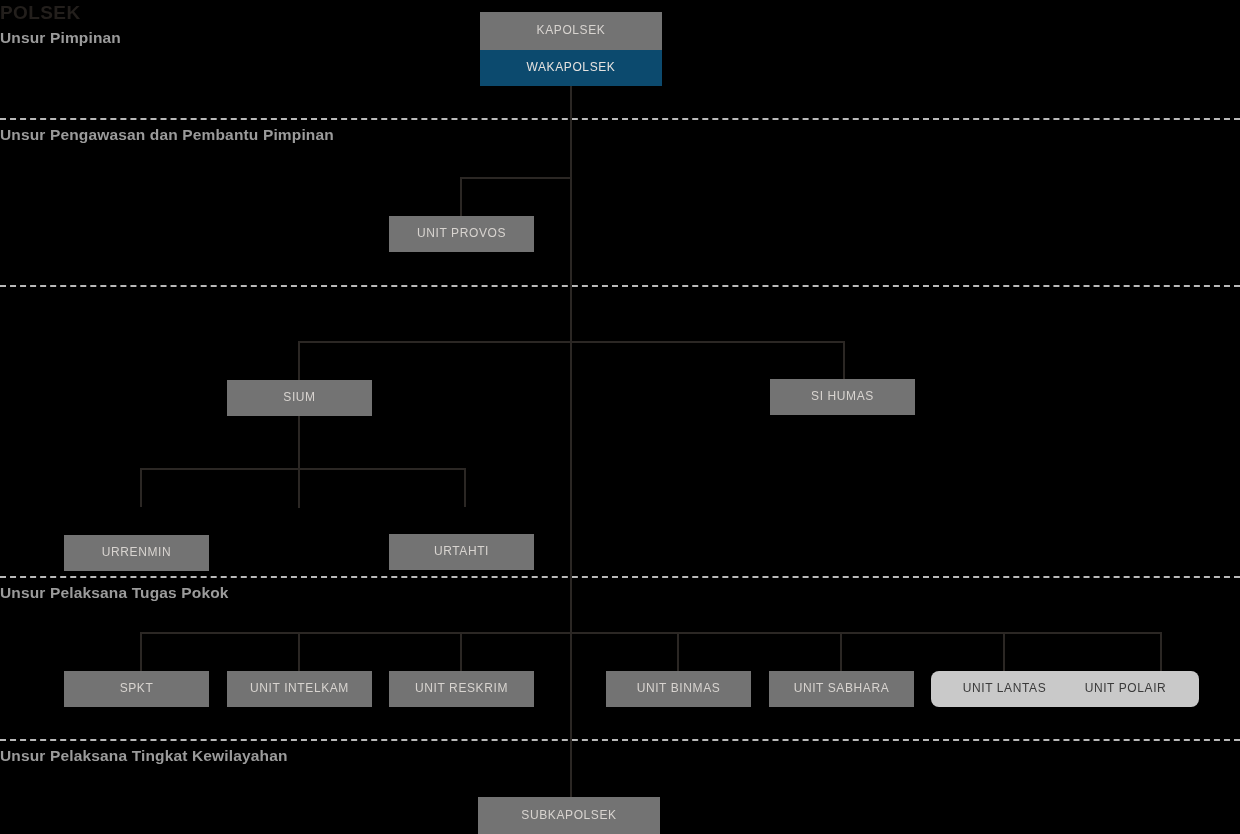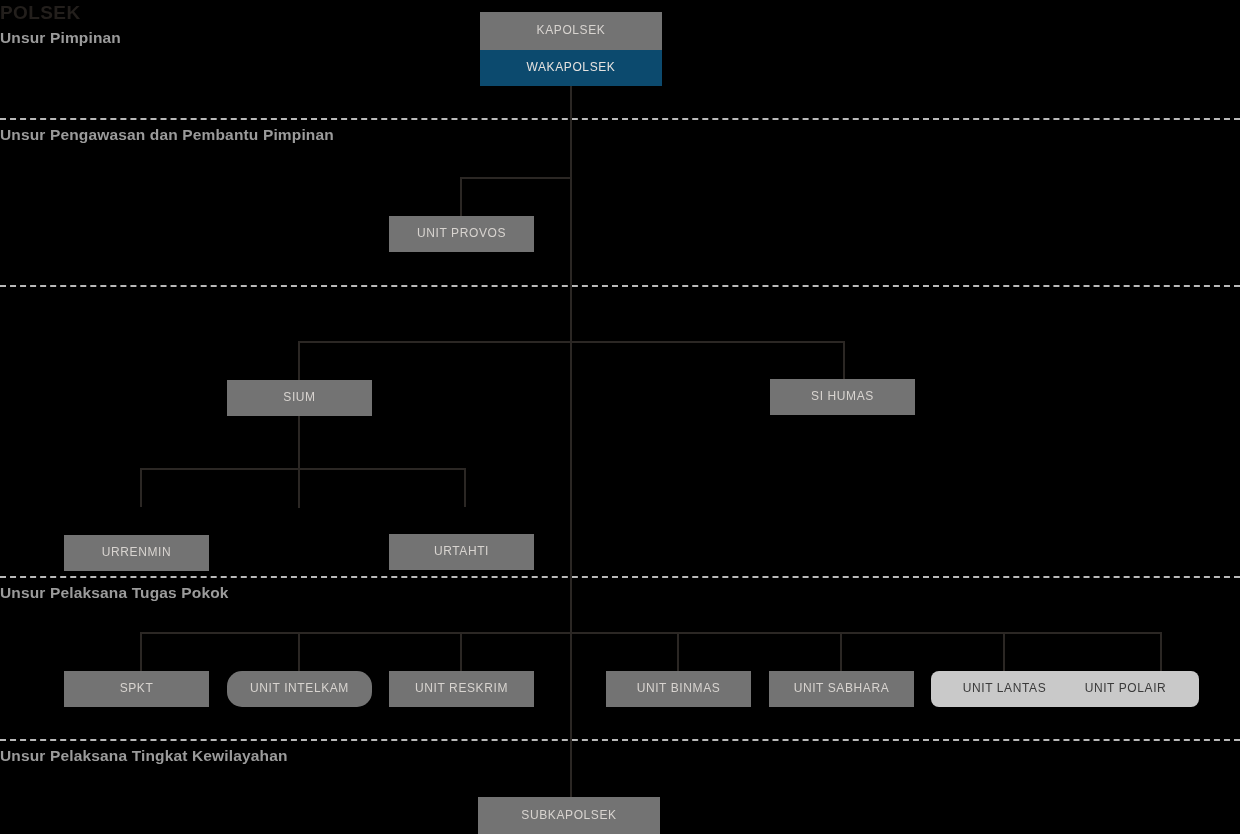--- a/index.html
+++ b/index.html
@@ -146,21 +146,21 @@
 
   <div class="node dark" style="left:770px; top:379px; width:145px; height:36px;">SI HUMAS</div>
 
   <div class="node dark" style="left:64px; top:535px; width:145px; height:36px;">URRENMIN</div>
 
 
   <div class="node dark" style="left:389px; top:507px; width:145px; height:36px;margin-top:27px;">URTAHTI</div>
 
   <div class="node dark" style="left:64px; top:671px; width:145px; height:36px;">SPKT</div>
 
-  <div class="node dark" style="left:227px; top:671px; width:145px; height:36px;border-radius:15px;">UNIT INTELKAM</div>
+  <div class="node dark" style="left:227px; top:671px; width:145px; height:36px;">UNIT INTELKAM</div>
 
   <div class="node dark" style="left:389px; top:671px; width:145px; height:36px;">UNIT RESKRIM</div>
 
   <div class="node dark" style="left:606px; top:671px; width:145px; height:36px;">UNIT BINMAS</div>
 
   <div class="node dark" style="left:769px; top:671px; width:145px; height:36px;">UNIT SABHARA</div>
 
   <div class="node light" style="left:931px; top:671px; width:147px; height:36px;">UNIT LANTAS</div>
 
   <div class="node light" style="left:1052px; top:671px; width:147px; height:36px;">UNIT POLAIR</div>

